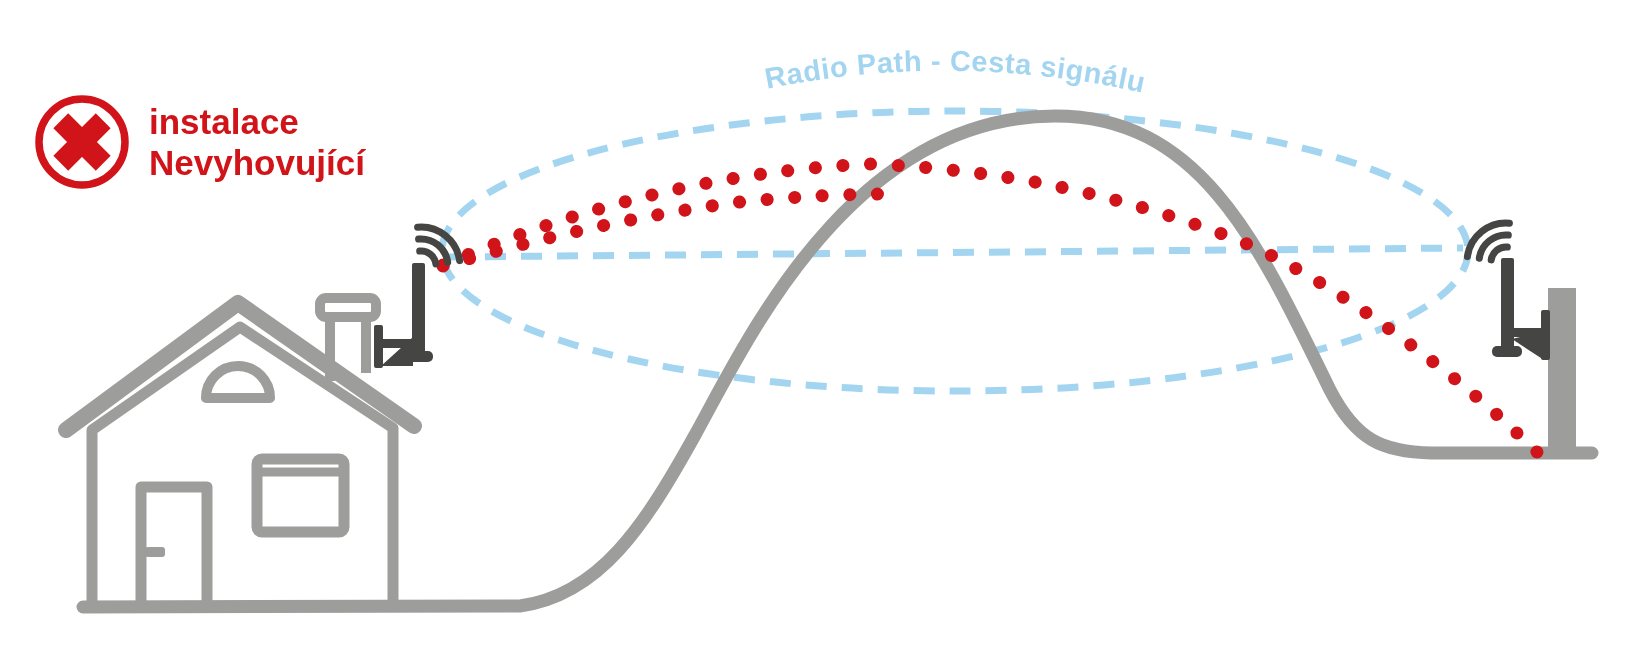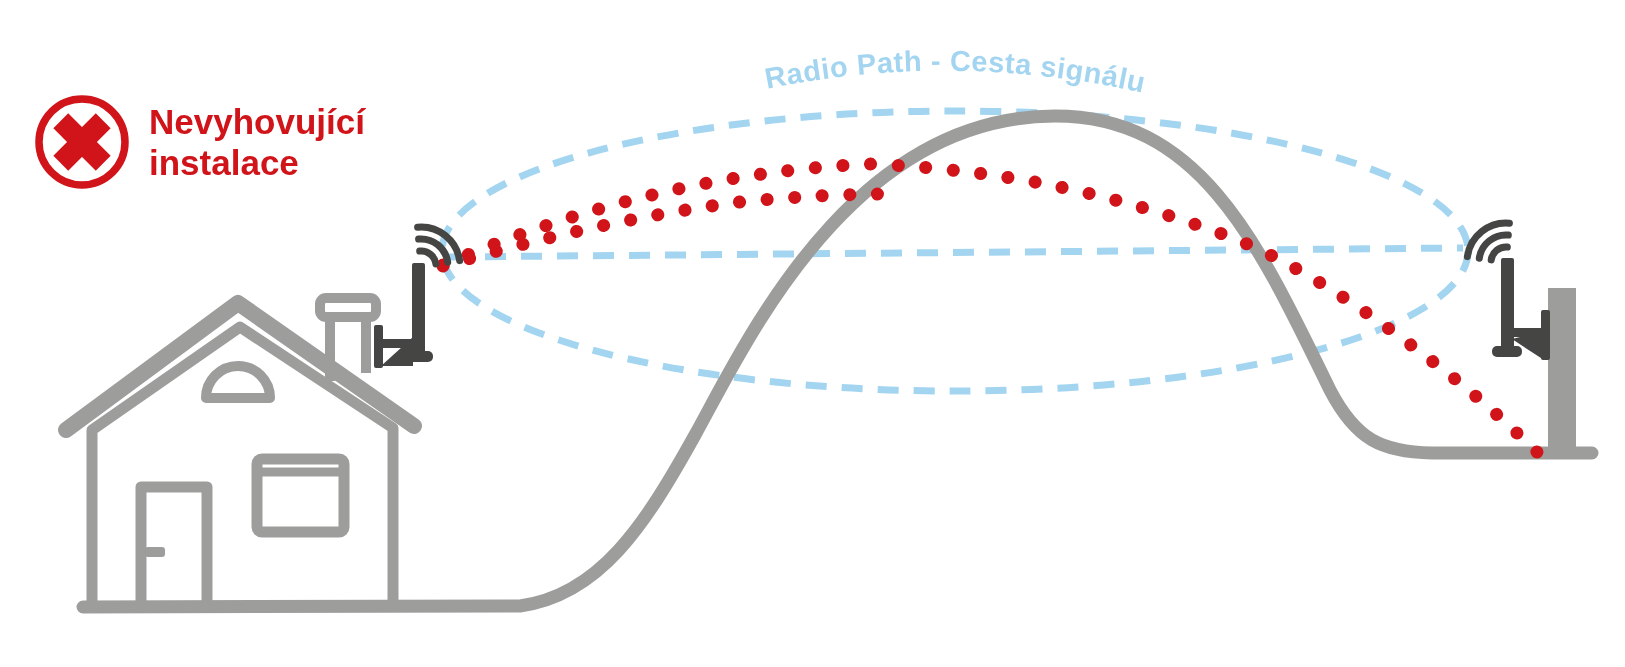--- a/index.html
+++ b/index.html
@@ -141,18 +141,18 @@
 
   <div class="badge">
     <svg class="badge-icon" viewBox="0 0 100 100">
       <circle cx="50" cy="50" r="43" fill="none" stroke="var(--accent_red)" stroke-width="7.5"></circle>
       <g transform="translate(50,50) rotate(45)" class="fill-red">
         <rect x="-30" y="-10.5" width="60" height="21"></rect>
         <rect x="-10.5" y="-30" width="21" height="60"></rect>
       </g>
     </svg>
     <div class="badge-text">
+      <span>instalace</span>
       <span>Nevyhovující</span>
-      <span>instalace</span>
     </div>
   </div>
 
 </div>
 
 </body></html>

